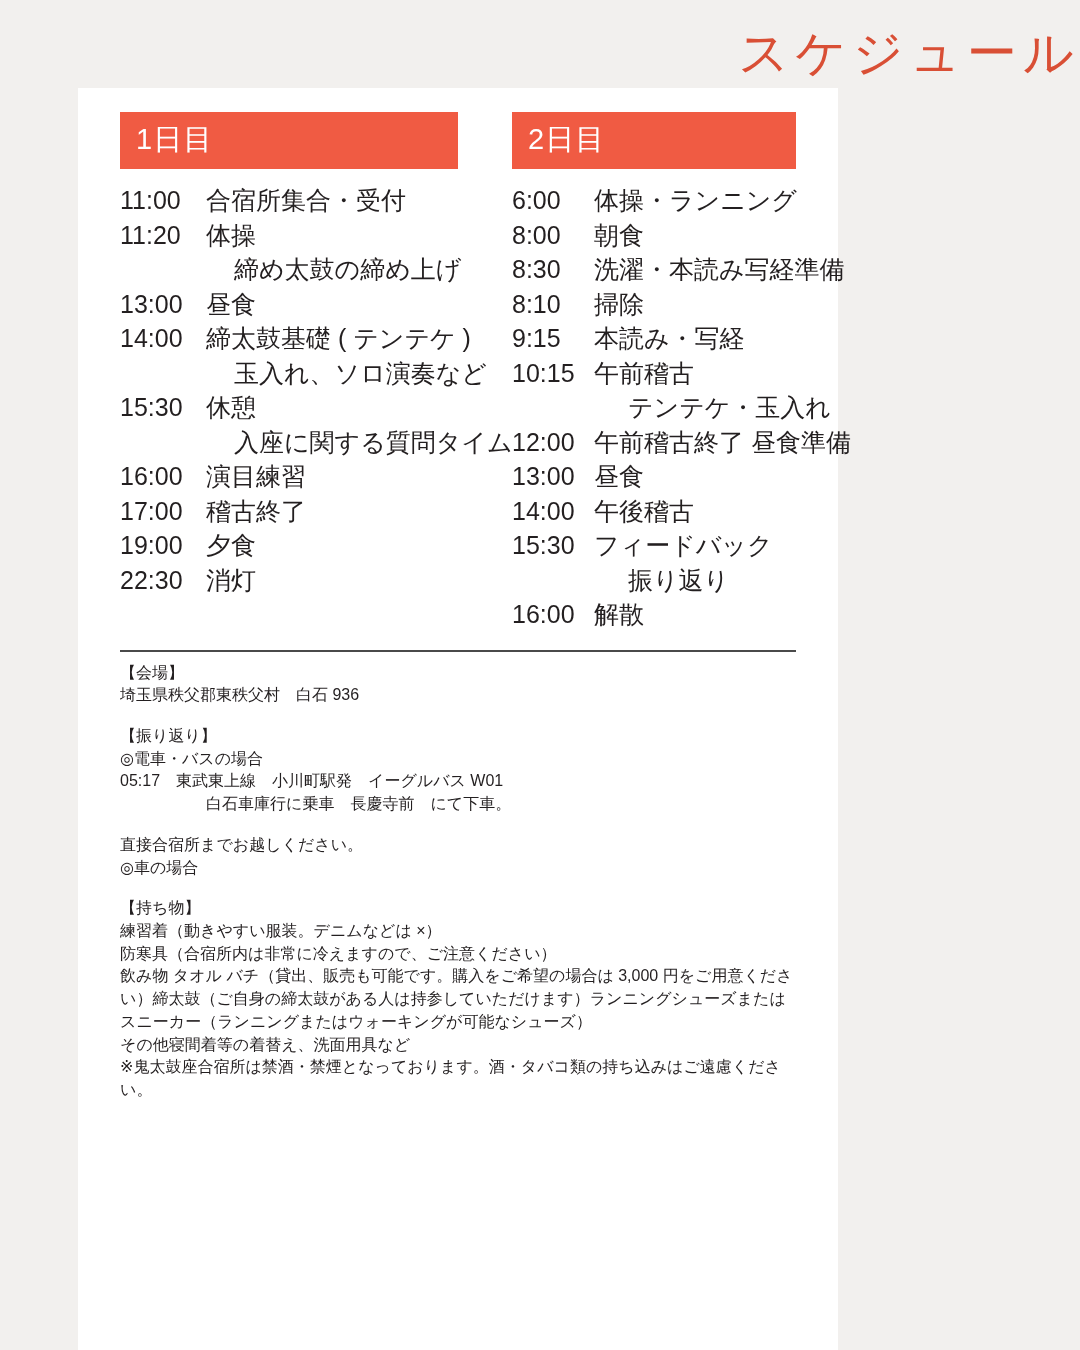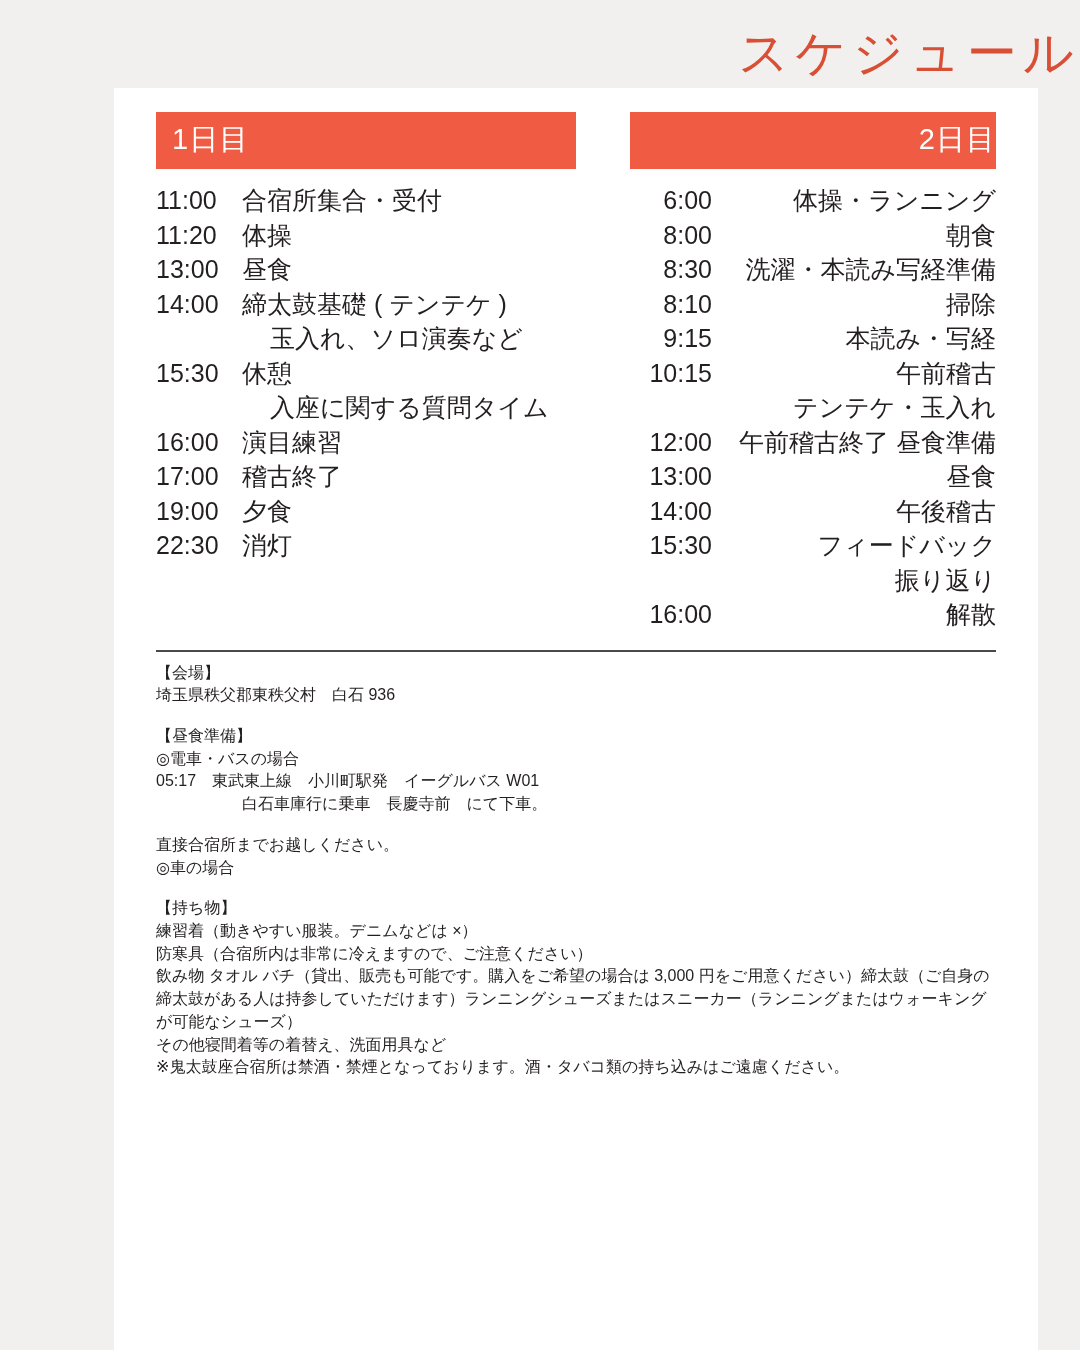--- a/index.html
+++ b/index.html
@@ -27,38 +27,36 @@
     font-size: 50px;
     letter-spacing: 6px;
     padding-top: 20px;
     padding-bottom: 12px;
     font-weight: 400;
   }
   .sheet {
     position: absolute;
     left: 78px;
     top: 88px;
-    width: 924px;
+    width: 760px;
     height: 1262px;
     background: #ffffff;
     box-sizing: border-box;
     padding: 24px 42px 0 42px;
-    margin-left: 36px;
   }
   .days {
     display: flex;
     gap: 0px;
   }
   .day-col {
     width: 50%;
     box-sizing: border-box;
   }
   .day-col.right {
     padding-left: 54px;
-    text-align: right;
   }
   .day-header {
     background: #f05b43;
     color: #ffffff;
     font-size: 29px;
     line-height: 1;
     padding: 13px 0 15px 16px;
     letter-spacing: 1px;
   }
   .schedule {
@@ -128,20 +126,24 @@
         <div class="day-header">1日目</div>
         <div class="schedule">
           <div class="row">
             <span class="time">11:00</span>
             <span class="label">合宿所集合・受付</span>
           </div>
           <div class="row">
             <span class="time">11:20</span>
             <span class="label">体操</span>
           </div>
+          <div class="row cont">
+            <span class="time"></span>
+            <span class="label">締め太鼓の締め上げ</span>
+          </div>
           <div class="row">
             <span class="time">13:00</span>
             <span class="label">昼食</span>
           </div>
           <div class="row">
             <span class="time">14:00</span>
             <span class="label">締太鼓基礎 ( テンテケ )</span>
           </div>
           <div class="row cont">
             <span class="time"></span>
@@ -233,21 +235,21 @@
       </div>
 
     </div>
 
     <div class="divider"></div>
 
     <div class="info">
       <p class="head">【会場】</p>
       <p>埼玉県秩父郡東秩父村　白石 936</p>
       <div class="gap"></div>
-      <p>【昼食準備】</p>
+      <p>【振り返り】</p>
       <p>◎電車・バスの場合</p>
       <p>05:17　東武東上線　小川町駅発　イーグルバス W01</p>
       <p class="indent">白石車庫行に乗車　長慶寺前　にて下車。</p>
       <div class="gap"></div>
       <p>直接合宿所までお越しください。</p>
       <p>◎車の場合</p>
       <div class="gap"></div>
       <p>【持ち物】</p>
       <p class="wrapline">練習着（動きやすい服装。デニムなどは ×）</p>
       <p class="wrapline">防寒具（合宿所内は非常に冷えますので、ご注意ください）</p>

